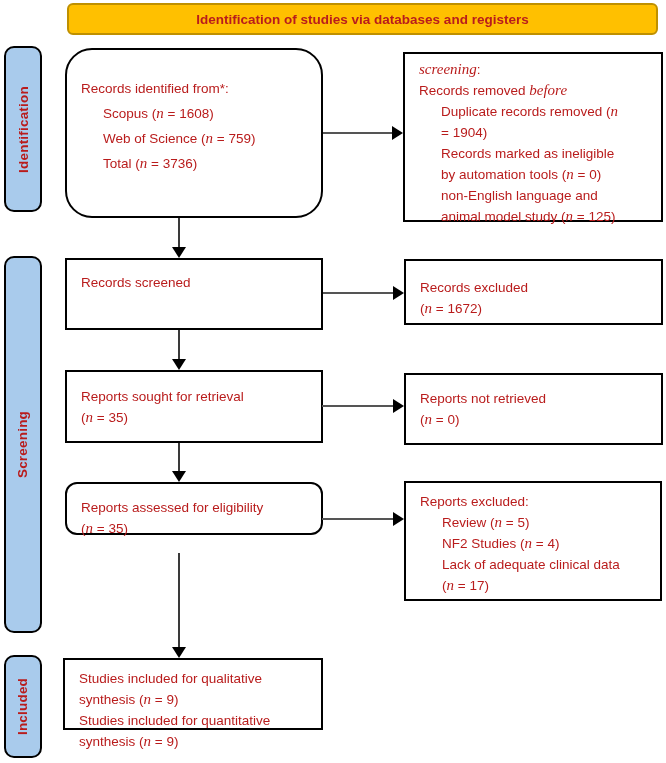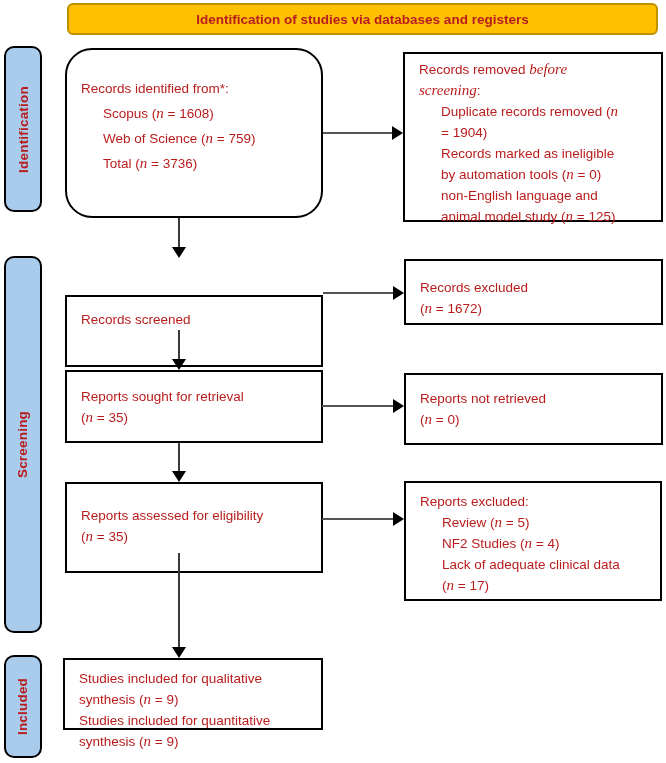--- a/index.html
+++ b/index.html
@@ -36,25 +36,25 @@
     position:absolute; background:#fff; border:2px solid #000;
     box-sizing:border-box; font-size:13.5px;
   }
   .line { line-height:21px; min-height:21px; padding-left:14px; padding-right:6px; }
   .line.ind { padding-left:36px; }
   .lh25 .line { line-height:25px; min-height:25px; }
   i.nvar { font-family:"Liberation Serif", serif; font-style:italic; font-size:15px; line-height:1; }
 
   #box-records-identified   { left:65px;  top:48px;  width:258px; height:170px; padding-top:26px;border-radius:27px; }
   #box-records-removed      { left:403px; top:52px;  width:260px; height:170px; padding-top:5px;  }
-  #box-records-screened     { left:65px;  top:258px; width:258px; height:72px;  padding-top:12px;margin-top:37px; }
+  #box-records-screened     { left:65px;  top:258px; width:258px; height:72px;  padding-top:12px; }
   #box-records-excluded     { left:404px; top:259px; width:259px; height:66px;  padding-top:16px; }
   #box-reports-sought       { left:65px;  top:370px; width:258px; height:73px;  padding-top:14px; }
   #box-reports-not-retrieved{ left:404px; top:373px; width:259px; height:72px;  padding-top:13px; }
-  #box-reports-assessed     { left:65px;  top:482px; width:258px; height:91px;  padding-top:21px; }
+  #box-reports-assessed     { left:65px;  top:482px; width:258px; height:53px;  padding-top:13px;border-radius:12px; }
   #box-reports-excluded     { left:404px; top:481px; width:258px; height:120px; padding-top:8px;  }
   #box-studies-included     { left:63px;  top:658px; width:260px; height:72px; padding-top:8px;  }
 
   
   .va { position:absolute; width:14px; }
   .va .shaft { position:absolute; left:6px; top:0; width:2px; height:calc(100% - 10px); background:#3a3a3a; }
   .va .head  { position:absolute; bottom:0; left:0; width:0; height:0;
                border-left:7px solid transparent; border-right:7px solid transparent;
                border-top:11px solid #000; }
   #arrow-identified-to-screened { left:172px; top:218px; height:40px; }
@@ -90,22 +90,22 @@
     <span>Included</span>
   </div>
 
   <div class="fbox lh25" id="box-records-identified">
       <div class="line"><span>Records identified from*:</span></div>
       <div class="line ind"><span>Scopus (</span><i class="nvar">n</i><span> = 1608)</span></div>
       <div class="line ind"><span>Web of Science (</span><i class="nvar">n</i><span> = 759)</span></div>
       <div class="line ind"><span>Total (</span><i class="nvar">n</i><span> = 3736)</span></div>
     </div>
   <div class="fbox" id="box-records-removed">
+      <div class="line"><i class="nvar">screening</i><span>:</span></div>
       <div class="line"><span>Records removed </span><i class="nvar">before</i></div>
-      <div class="line"><i class="nvar">screening</i><span>:</span></div>
       <div class="line ind"><span>Duplicate records removed (</span><i class="nvar">n</i></div>
       <div class="line ind"><span>= 1904)</span></div>
       <div class="line ind"><span>Records marked as ineligible</span></div>
       <div class="line ind"><span>by automation tools (</span><i class="nvar">n</i><span> = 0)</span></div>
       <div class="line ind"><span>non-English language and</span></div>
       <div class="line ind"><span>animal model study (</span><i class="nvar">n</i><span> = 125)</span></div>
     </div>
   <div class="fbox" id="box-records-screened">
       <div class="line"><span>Records screened</span></div>
     </div>

